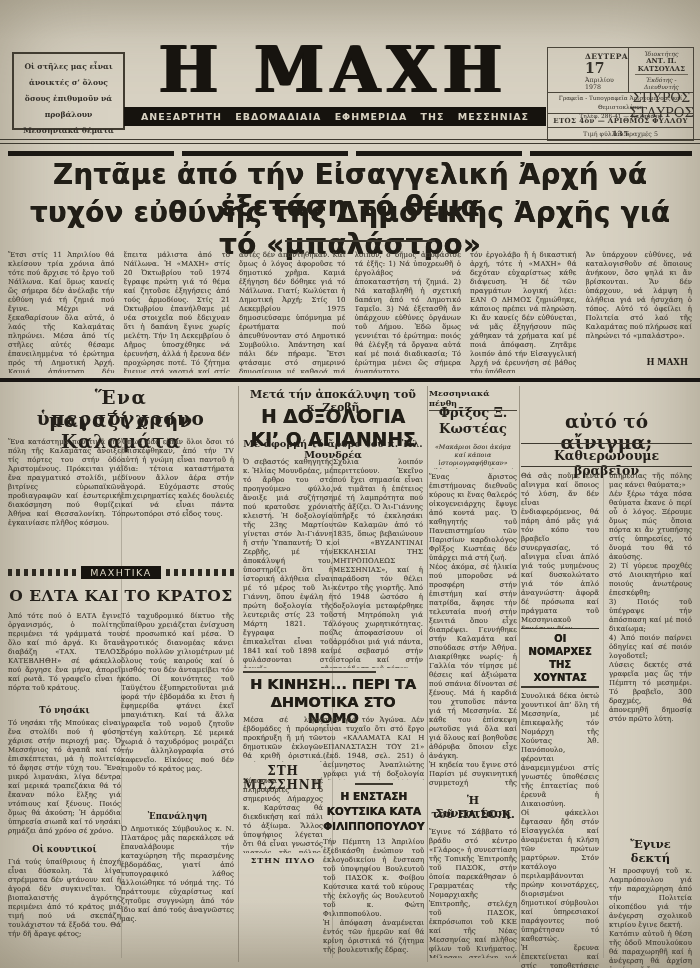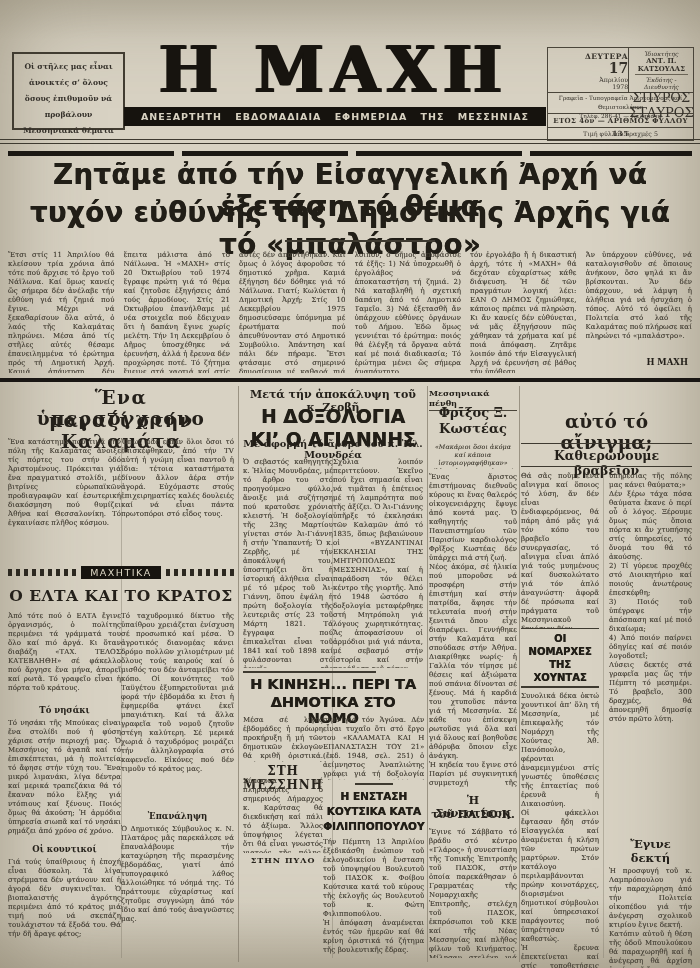--- a/index.html
+++ b/index.html
@@ -21,21 +21,21 @@
   #notice{left:12px;top:52px;width:101px;height:64px;border:2px solid #413c31;
     padding:5px 4px;font-size:7.6px;font-weight:700;line-height:16px;text-align:center;color:#34302a;}
   #mast{left:118px;top:34px;width:432px;height:72px;font-size:63px;font-weight:700;
     letter-spacing:7px;text-align:center;color:#17140f;line-height:72px;
     text-shadow:1.2px 0 currentColor,-1.2px 0 currentColor;}
   #tagbar{left:124px;top:107px;width:422px;height:19px;background:#16130e;color:#d8d2c1;
     font-family:"DejaVu Sans",sans-serif;font-size:9.5px;font-weight:700;letter-spacing:1px;
     word-spacing:9px;text-align:center;line-height:19px;}
   #infobox{left:547px;top:47px;width:145px;height:92px;border:1px solid #4a453a;font-size:6.5px;color:#36322b;}
   #infobox .r1{display:flex;height:44px;}
-  #infobox .daycell{width:56px;border-right:1px solid #4a453a;text-align:right;padding-top:4px;margin-left:37px;}
+  #infobox .daycell{width:56px;border-right:1px solid #4a453a;text-align:left;padding-top:4px;margin-left:37px;}
   #infobox .daycell .d{font-weight:700;font-size:7.5px;letter-spacing:.5px;}
   #infobox .daycell .n{font-weight:700;font-size:14px;line-height:15px;}
   #infobox .daycell .m{font-size:6.3px;}
   #infobox .ownercell{flex:1;text-align:center;padding-top:2px;}
   #infobox .lab{font-style:italic;font-size:6px;}
   #infobox .nm{font-weight:700;font-size:6.8px;border-bottom:1px solid #6b6557;margin:0 6px 1px;padding-bottom:1px;}
   #infobox .nm2{font-weight:400;font-size:13px;}
   #infobox .r2{height:19px;border-top:1px solid #4a453a;text-align:center;font-size:5.8px;line-height:9px;padding-top:1px;}
   #infobox .r3{height:13px;border-top:1px solid #4a453a;text-align:center;font-weight:700;font-size:7px;line-height:13px;letter-spacing:.4px;}
   #infobox .r4{height:12px;border-top:1px solid #4a453a;text-align:center;font-size:6.3px;line-height:12px;}

